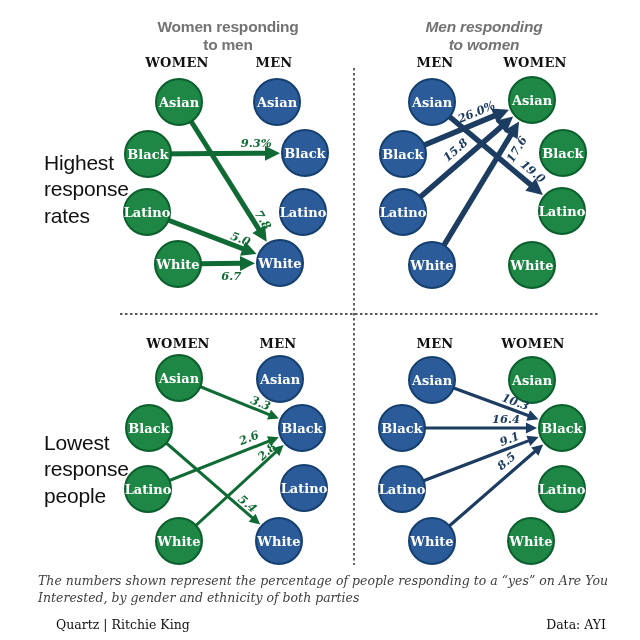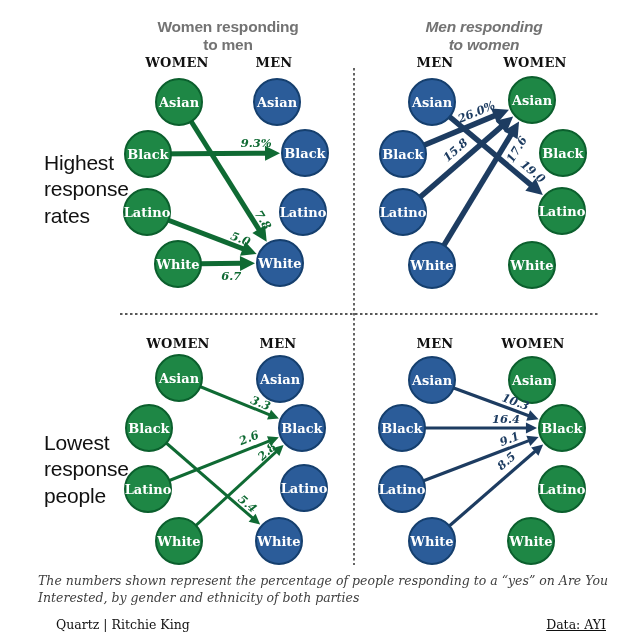--- a/index.html
+++ b/index.html
@@ -10,21 +10,21 @@
               letter-spacing:-0.2px;color:#737373;margin-top:11px;}
   .row-label{position:absolute;font-size:21px;font-weight:normal;line-height:1.26;
              white-space:pre-line;color:#111;letter-spacing:-0.2px;}
   #diagram{position:absolute;left:0;top:0;}
   .footnote{position:absolute;left:38px;top:573px;width:585px;
             font-family:"DejaVu Serif",serif;font-style:italic;font-size:12.5px;
             line-height:1.32;color:#404040;}
   .credit{position:absolute;top:617px;font-family:"DejaVu Serif",serif;
           font-size:12.5px;color:#111;}
   .credit.left{left:24px;margin-left:32px;}
-  .credit.right{right:34px;text-align:center;text-decoration:underline;}
+  .credit.right{right:34px;text-align:center;}
 </style>
 </head>
 <body>
 
 <div class="canvas">
   <div class="quad-title" style="left:228px;top:7px;width:230px;">Women responding
 to men</div>
   <div class="quad-title" style="left:484px;top:7px;width:230px;font-style:italic;">Men responding
 to women</div>
 

